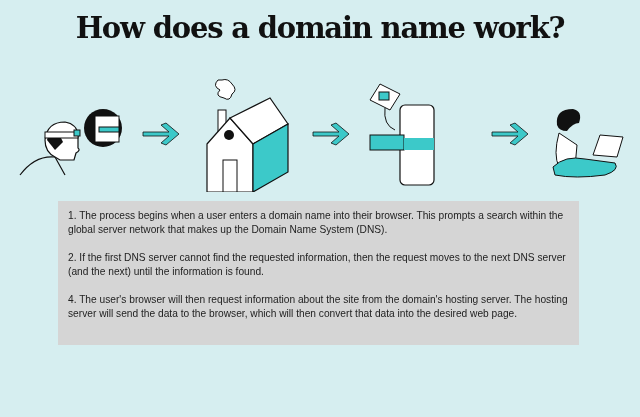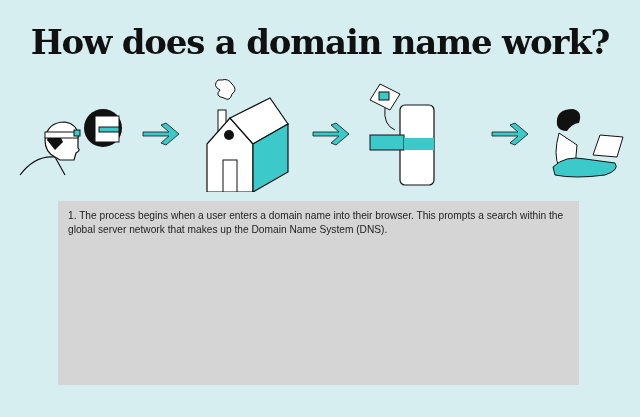--- a/index.html
+++ b/index.html
@@ -1,20 +1,20 @@
 <!DOCTYPE html>
 <html><head>
 <meta charset="utf-8">
 <style>
   html, body { margin:0; padding:0; }
   body { width:640px; height:417px; background:#d6eef0; overflow:hidden; position:relative; font-family:"Liberation Sans", sans-serif; }
-  .title { position:absolute; left:0; top:22px; width:640px; text-align:center; font-family:"DejaVu Serif", serif; font-weight:bold; font-size:34px; letter-spacing:-1.2px; color:#111; }
+  .title { position:absolute; left:0; top:11px; width:640px; text-align:center; font-family:"DejaVu Serif", serif; font-weight:bold; font-size:29px; letter-spacing:-1.2px; color:#111; }
   .ill { position:absolute; }
   .arrow { position:absolute; }
-  .box { position:absolute; left:58px; top:201px; width:521px; height:184px; background:#d5d5d5; box-sizing:border-box; padding:8px 10px; font-size:10.2px; line-height:14px; color:#222; }
+  .box { position:absolute; left:58px; top:201px; width:521px; height:144px; background:#d5d5d5; box-sizing:border-box; padding:8px 10px; font-size:10.2px; line-height:14px; color:#222; }
   .box p { margin:0 0 14px 0; }
 </style>
 </head>
 <body>
 
 <div class="title">How does a domain name work?</div>
 
 <svg class="ill" style="left:15px;top:100px" width="110" height="80">
   <path d="M5 75 Q20 55 40 57 L50 75" fill="none" stroke="#111" stroke-width="1.2"></path>
   <path d="M30 40 Q32 22 50 22 Q62 24 63 35 L63 48 Q66 50 61 53 L59 60 L45 60 L40 57 Q30 52 30 40Z" fill="#fff" stroke="#111" stroke-width="1.2"></path>
@@ -59,13 +59,15 @@
 
 <svg class="ill" style="left:545px;top:105px" width="90" height="75">
   <path d="M12 20 Q10 4 28 4 Q38 6 34 18 Q28 18 22 26 Q14 26 12 20Z" fill="#111"></path>
   <path d="M14 28 Q8 50 14 62 L30 62 L32 40 Z" fill="#fff" stroke="#111"></path>
   <path d="M8 62 Q20 50 40 54 L70 58 Q75 65 60 70 Q30 74 10 70Z" fill="#3cc9c9" stroke="#111"></path>
   <path d="M48 50 L55 30 L78 32 L72 52Z" fill="#fff" stroke="#111"></path>
 </svg>
 
 <div class="box">
   <p>1. The process begins when a user enters a domain name into their browser. This prompts a search within the global server network that makes up the Domain Name System (DNS).</p>
+  <p>2. If the first DNS server cannot find the requested information, then the request moves to the next DNS server (and the next) until the information is found.</p>
+  <p>4. The user's browser will then request information about the site from the domain's hosting server. The hosting server will send the data to the browser, which will then convert that data into the desired web page.</p>
 </div>
 
 </body></html>

